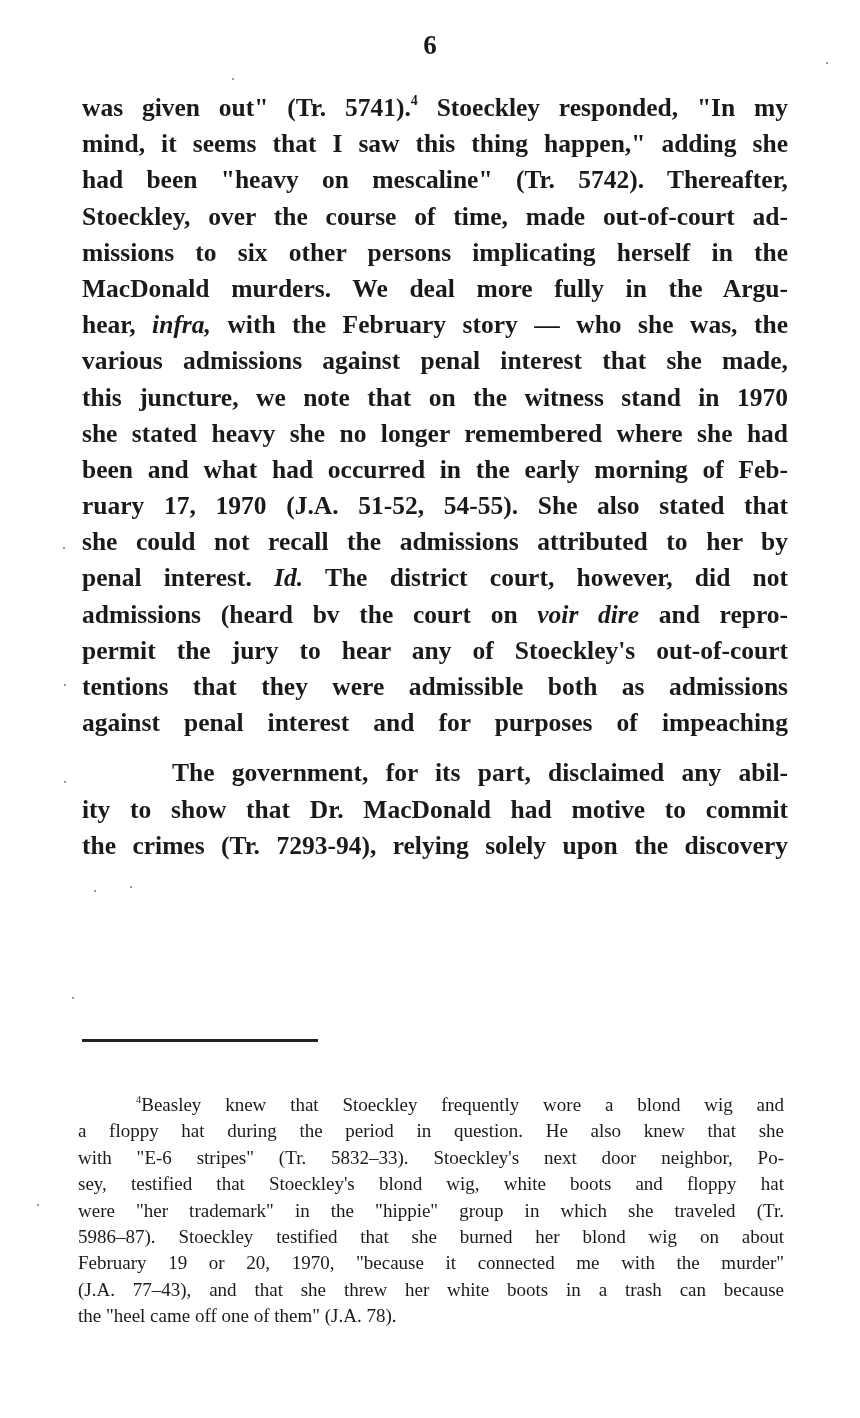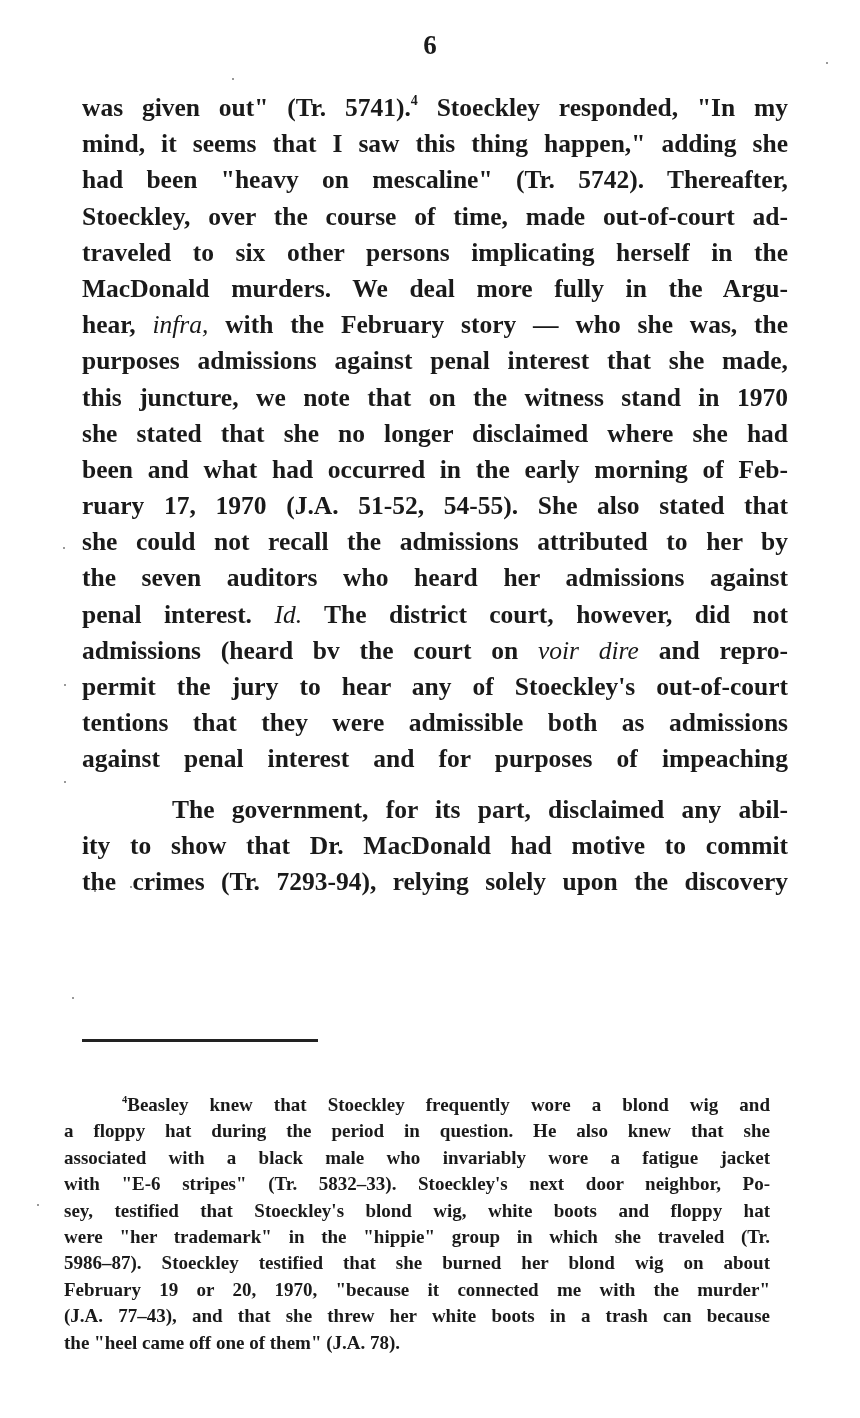--- a/index.html
+++ b/index.html
@@ -18,72 +18,70 @@
     height: 36.2px;
   }
   .line.last { text-align-last: left; }
   .line.indent { padding-left: 90px; }
   .para-gap { height: 14px; }
   .footnote-rule {
     position: absolute; left: 82px; top: 1039px; width: 236px; height: 0;
     border-top: 3px solid #222;
   }
   .footnotes {
-    position: absolute; left: 64px; width: 706px; top: 1092px;
-    font-family: "Liberation Serif", serif; font-weight: bold; font-size: 19px;
+    position: absolute; left: 78px; width: 706px; top: 1092px;
+    font-family: "Liberation Serif", serif; font-weight: normal; font-size: 19px;
     line-height: 26.4px;
   }
   .fline { display: block; text-align: justify; text-align-last: justify; white-space: nowrap; height: 26.4px; }
   .fline.indent { padding-left: 58px; }
   .fline.last { text-align-last: left; }
   sup { font-size: 0.55em; vertical-align: 0.75em; line-height: 0; }
-  em { font-style: italic; font-weight: normal; }
+  em { font-style: italic; font-weight: bold; }
   .speck { position: absolute; width: 2px; height: 2px; background: #777; border-radius: 1px; }
 </style>
 </head>
 <body>
 
 <div class="page-number">6</div>
 
 <div class="body-text">
   <div>
     <span class="line"><span>was given out" (Tr. 5741).</span><sup>4</sup><span> Stoeckley responded, "In my</span></span>
     <span class="line">mind, it seems that I saw this thing happen," adding she</span>
     <span class="line">had been "heavy on mescaline" (Tr. 5742). Thereafter,</span>
     <span class="line">Stoeckley, over the course of time, made out-of-court ad-</span>
-    <span class="line">traveled to six other persons implicating herself in the</span>
+    <span class="line">missions to six other persons implicating herself in the</span>
     <span class="line">MacDonald murders. We deal more fully in the Argu-</span>
     <span class="line"><span>hear, </span><em>infra,</em><span> with the February story — who she was, the</span></span>
-    <span class="line">purposes admissions against penal interest that she made,</span>
+    <span class="line">various admissions against penal interest that she made,</span>
     <span class="line">this juncture, we note that on the witness stand in 1970</span>
-    <span class="line">she stated that she no longer disclaimed where she had</span>
+    <span class="line">she stated heavy she no longer remembered where she had</span>
     <span class="line">been and what had occurred in the early morning of Feb-</span>
     <span class="line">ruary 17, 1970 (J.A. 51-52, 54-55). She also stated that</span>
     <span class="line">she could not recall the admissions attributed to her by</span>
-    <span class="line">the seven auditors who heard her admissions against</span>
     <span class="line"><span>penal interest. </span><em>Id.</em><span> The district court, however, did not</span></span>
     <span class="line"><span>admissions (heard bv the court on </span><em>voir dire</em><span> and repro-</span></span>
     <span class="line">permit the jury to hear any of Stoeckley's out-of-court</span>
     <span class="line">tentions that they were admissible both as admissions</span>
     <span class="line">against penal interest and for purposes of impeaching</span>
   </div>
   <div class="para-gap"></div>
   <div>
     <span class="line indent">The government, for its part, disclaimed any abil-</span>
     <span class="line">ity to show that Dr. MacDonald had motive to commit</span>
     <span class="line">the crimes (Tr. 7293-94), relying solely upon the discovery</span>
   </div>
 </div>
 
 <div class="footnote-rule"></div>
 
 <div class="footnotes">
   <span class="fline indent"><sup>4</sup><span>Beasley knew that Stoeckley frequently wore a blond wig and</span></span>
   <span class="fline">a floppy hat during the period in question. He also knew that she</span>
-  <span class="fline">associated with a black male who invariably wore a fatigue jacket</span>
   <span class="fline">with "E-6 stripes" (Tr. 5832–33). Stoeckley's next door neighbor, Po-</span>
   <span class="fline">sey, testified that Stoeckley's blond wig, white boots and floppy hat</span>
   <span class="fline">were "her trademark" in the "hippie" group in which she traveled (Tr.</span>
   <span class="fline">5986–87). Stoeckley testified that she burned her blond wig on about</span>
   <span class="fline">February 19 or 20, 1970, "because it connected me with the murder"</span>
   <span class="fline">(J.A. 77–43), and that she threw her white boots in a trash can because</span>
   <span class="fline last">the "heel came off one of them" (J.A. 78).</span>
 </div>
 
 <div class="speck" style="left:232px;top:78px"></div>

